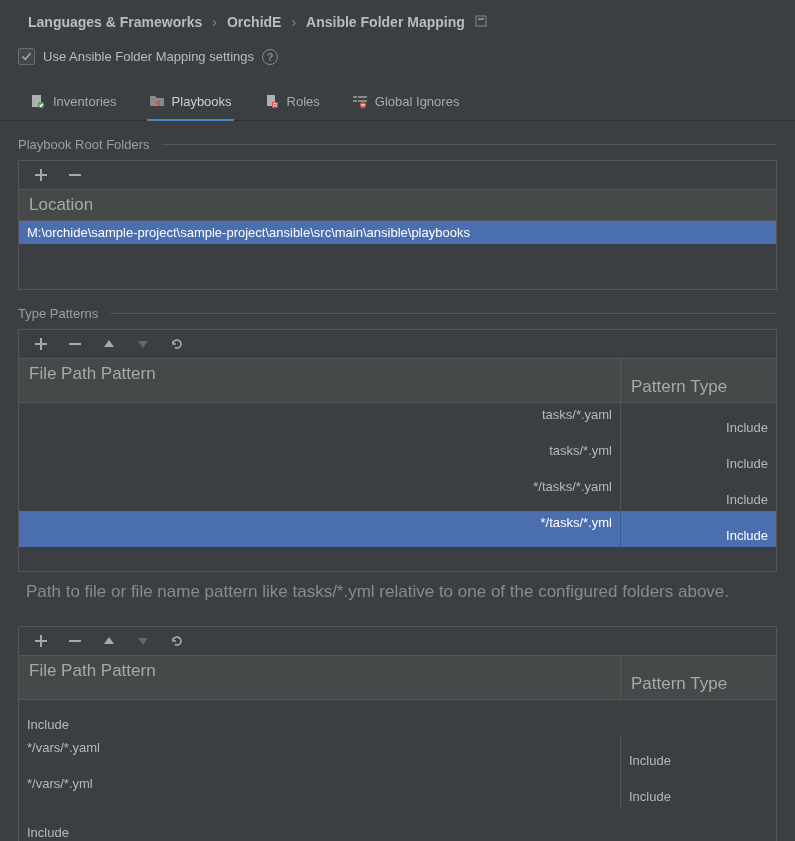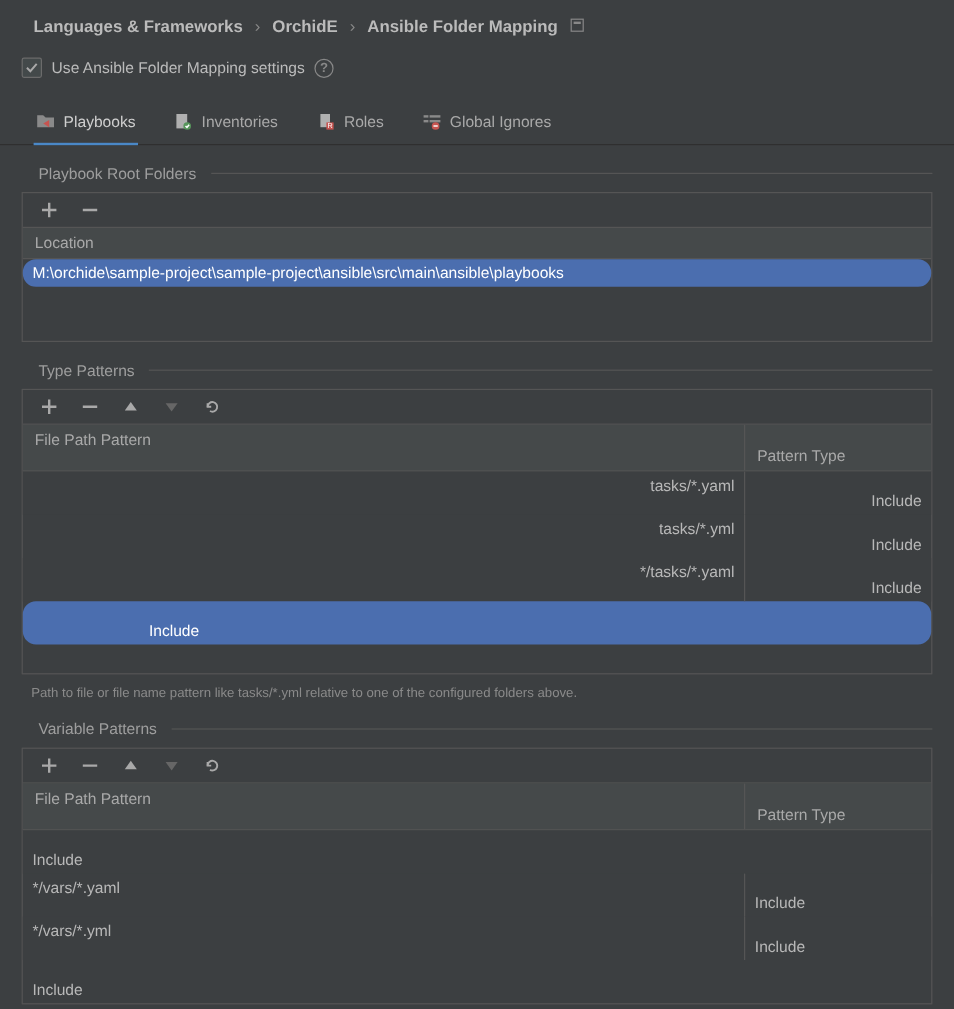--- a/index.html
+++ b/index.html
@@ -66,21 +66,20 @@
 .section {
   padding: 16px 18px 0 18px;
 }
 .section-title-row {
   display: flex; align-items: center; gap: 12px;
 }
 .section-title {
   color: #9e9e9e;
   font-size: 13px;
   white-space: nowrap;
-  margin-left: 14px;
 }
 .section-line {
   flex: 1; height: 1px; background: #555;
 }
 
 .panel {
   border: 1px solid #555;
   margin-top: 8px;
   background: #3c3f41;
 }
@@ -90,54 +89,54 @@
   border-bottom: 1px solid #555;
 }
 .tb-icon { color: #a9a9a9; cursor: pointer; display:flex; align-items:center; justify-content:center; width:16px; height:16px; }
 .tb-icon.disabled { color: #666; cursor: default; }
 
 .table-header {
   display: flex;
   background: #45494a;
   border-bottom: 1px solid #555;
   color: #a9a9a9;
-  font-size: 13px;
+  font-size: 17px;
 }
 .table-header .col {
   padding: 5px 10px;
   border-right: 1px solid #555;
 }
 .table-header .col:last-child { border-right: none; }
 
 .row {
   display: flex;
   font-size: 13px;
   color: #b8b8b8;
 }
 .row .cell {
   padding: 4px 8px;
   border-right: 1px solid #555;
 }
 .row .cell:last-child { border-right: none; }
 .row:nth-child(odd) { background: #3c3f41; }
-.row.selected { background: #4b6eaf; color: #fff; border-radius: 11px; }
+.row.selected { background: #4b6eaf; color: #fff; }
 .row.selected .cell { border-right-color: #3b5a94; }
 
 .rows-body { min-height: 60px; }
 .rows-body.h1 { min-height: 68px; }
 .rows-body.h2 { min-height: 168px; text-align: right; }
 .rows-body.h3 { min-height: 96px; }
 
 .col-wide { flex: 1; }
 .col-type { width: 155px; margin-top: 13px; }
 
 .hint {
   padding: 10px 8px 0 8px;
   color: #8a8a8a;
-  font-size: 11px;
+  font-size: 17px;
 }
 
 .tab-icon { display:flex; }
 </style>
 </head>
 <body>
 
 <div class="breadcrumb">
   <span class="crumb">Languages &amp; Frameworks</span>
   <span class="sep">›</span>
@@ -156,38 +155,38 @@
   <div class="checkbox">
     <svg viewBox="0 0 16 16">
         <path d="M3 8 L6.5 11.5 L13 4" stroke="#a9a9a9" stroke-width="2" fill="none"></path>
       </svg>
   </div>
   <span class="checkbox-label">Use Ansible Folder Mapping settings</span>
   <div class="help-icon">?</div>
 </div>
 
 <div class="tabs">
-  <div class="tab active">
-    <span class="tab-icon">
-      <svg width="16" height="16" viewBox="0 0 16 16">
-          <path d="M1 3 L6 3 L8 5 L15 5 L15 13 L1 13 Z" fill="#8a8a8a"></path>
-          <path d="M6 10 L11 7 L11 13 Z" fill="#c75450"></path>
-        </svg>
-    </span>
-    <span>Playbooks</span>
-  </div>
   <div class="tab">
     <span class="tab-icon">
       <svg width="16" height="16" viewBox="0 0 16 16">
           <rect x="2" y="1" width="9" height="12" fill="#b0b0b0"></rect>
           <circle cx="11" cy="11" r="3.2" fill="#57965c"></circle>
           <path d="M9.6 11 L10.8 12.2 L12.6 10" stroke="#fff" stroke-width="1.3" fill="none"></path>
         </svg>
     </span>
     <span>Inventories</span>
+  </div>
+  <div class="tab active">
+    <span class="tab-icon">
+      <svg width="16" height="16" viewBox="0 0 16 16">
+          <path d="M1 3 L6 3 L8 5 L15 5 L15 13 L1 13 Z" fill="#8a8a8a"></path>
+          <path d="M6 10 L11 7 L11 13 Z" fill="#c75450"></path>
+        </svg>
+    </span>
+    <span>Playbooks</span>
   </div>
   <div class="tab">
     <span class="tab-icon">
       <svg width="16" height="16" viewBox="0 0 16 16">
           <rect x="3" y="1" width="8" height="11" fill="#b0b0b0"></rect>
           <rect x="8" y="8" width="6" height="6" fill="#c75450"></rect>
           <text x="11" y="13" fill="#fff" font-size="6" text-anchor="middle">R</text>
         </svg>
     </span>
     <span>Roles</span>
@@ -281,32 +280,29 @@
       </div>
       <div class="row">
         <div class="cell col-wide">tasks/*.yml</div>
         <div class="cell col-type">Include</div>
       </div>
       <div class="row">
         <div class="cell col-wide">*/tasks/*.yaml</div>
         <div class="cell col-type">Include</div>
       </div>
       <div class="row selected">
+        <div class="cell col-wide">*/tasks/*.yml</div>
         <div class="cell col-type">Include</div>
       </div>
     </div>
   </div>
   <div class="hint">Path to file or file name pattern like tasks/*.yml relative to one of the configured folders above.</div>
 </div>
 
 <div class="section">
-  <div class="section-title-row">
-    <span class="section-title">Variable Patterns</span>
-    <div class="section-line"></div>
-  </div>
   <div class="panel">
     <div class="toolbar">
       <span class="tb-icon">
           <svg width="14" height="14" viewBox="0 0 14 14">
             <path d="M7 1 V13 M1 7 H13" stroke="#a9a9a9" stroke-width="2"></path>
           </svg>
         </span>
       <span class="tb-icon">
           <svg width="14" height="14" viewBox="0 0 14 14">
             <path d="M1 7 H13" stroke="#a9a9a9" stroke-width="2"></path>

